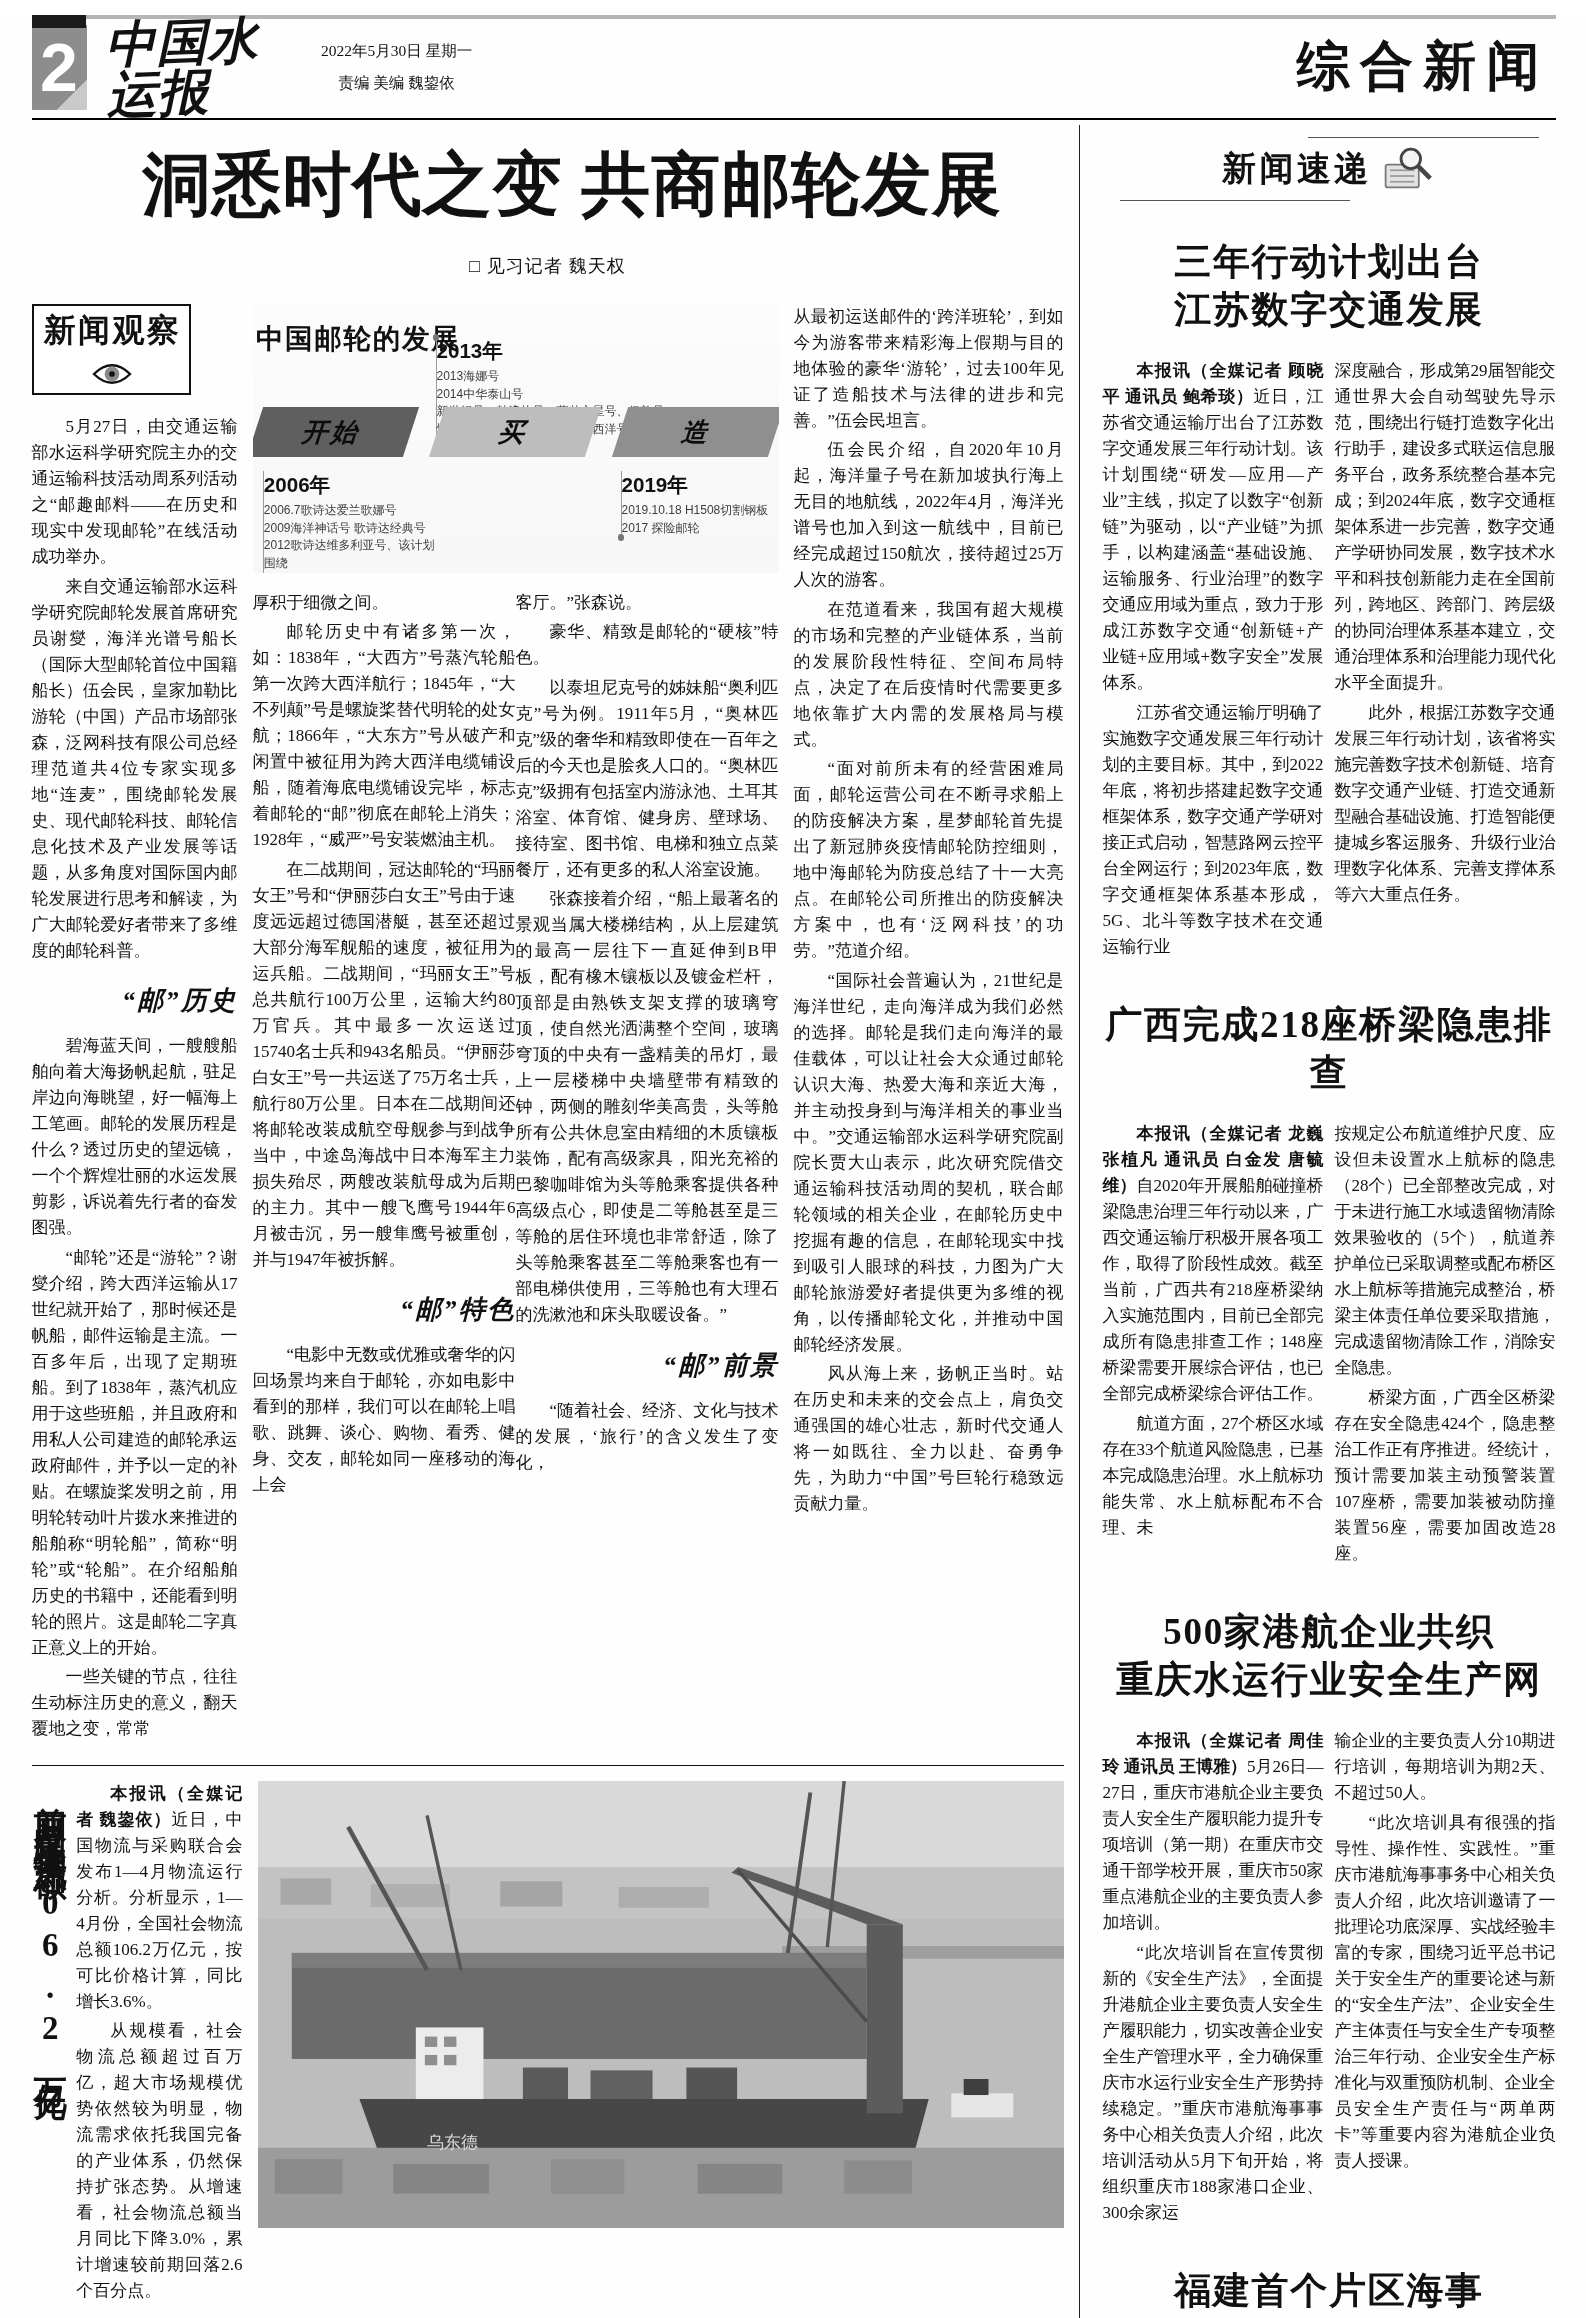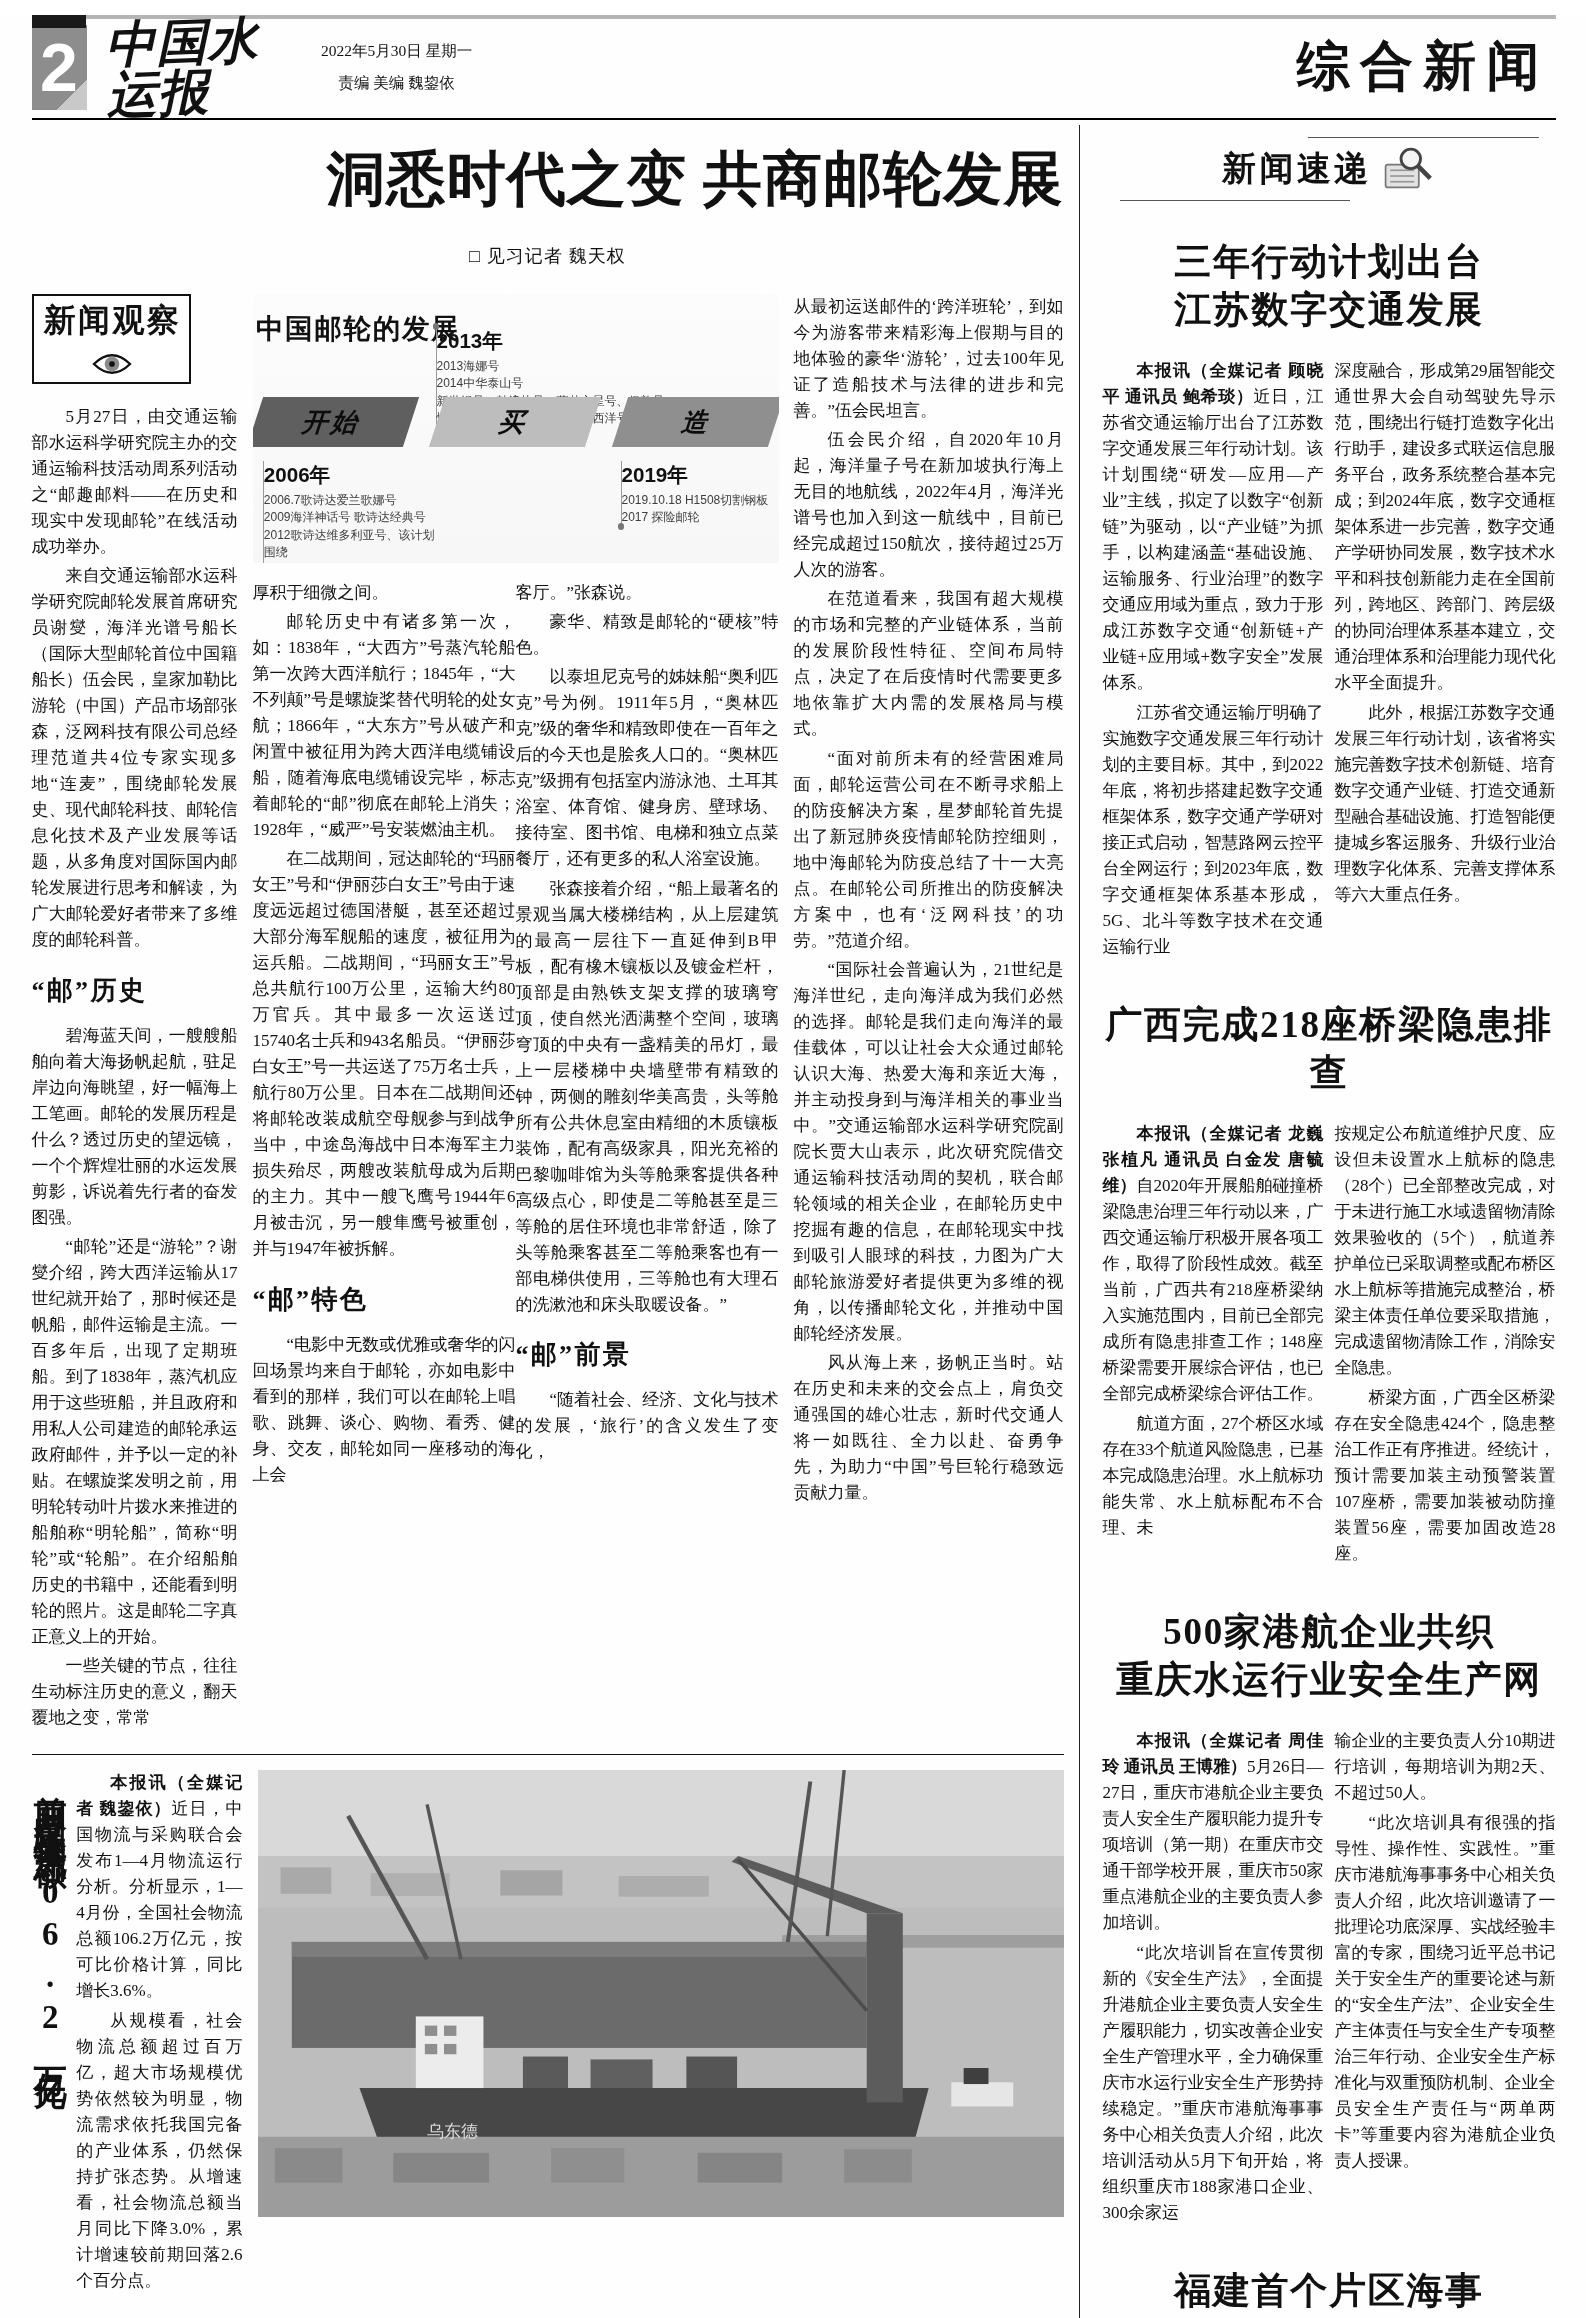--- a/index.html
+++ b/index.html
@@ -18,28 +18,28 @@
   .date-block { margin-left:26px; font-size:15.5px; line-height:2.1;text-align:center; }
   .masthead .spacer { flex:1; }
   .section-title { font-size:53px; font-weight:bold; letter-spacing:10.3px; }
 
   
   .content { display:flex; margin-top:4.6px; }
   .left-main { flex:0 0 1032px; }
   .sidebar { flex:1; border-left:1.1px solid #222; margin-left:15px; padding:8px 0 0 23px; }
 
   
-  .main-headline { font-size:59px; font-weight:900; text-align:right; letter-spacing:1.1px; margin:24px 0 0 49px; line-height:1.05; }
+  .main-headline { font-size:69px; font-weight:900; text-align:center; letter-spacing:1.1px; margin:24px 0 0 49px; line-height:1.05; }
   .byline { text-align:center; font-size:18px; margin:33px 0 26px 0; letter-spacing:1.1px; }
 
   
   p.body { font-size:17px; line-height:1.53; text-align:justify; text-indent:2em; margin-bottom:3.4px; }
   p.cont { text-indent:0; }
   .lead { font-weight:bold; }
-  .subhead { text-align:left; font-size:26px; font-weight:bold; margin:19.5px 0 15px 0; letter-spacing:2.3px; }
+  .subhead { text-align:right; font-size:26px; font-weight:bold; margin:19.5px 0 15px 0; letter-spacing:2.3px;font-style:italic; }
 
   .article-top { display:flex; gap:15px; }
   .article-top .c1 { flex:0 0 206px; }
   .article-top .colmid { flex:0 0 526px; }
   .article-top .c4 { flex:1; }
 
   .observer-badge { border:2.3px solid #111; padding:3.4px 8px 3.4px 10.3px; display:inline-flex; align-items:center;
                     gap:8px; margin-bottom:19.5px; background:#fff;flex-direction:column; }
   .observer-badge .txt { font-size:32px; font-weight:900; letter-spacing:2.3px; font-family:"Liberation Sans","DejaVu Sans",sans-serif; }
 

